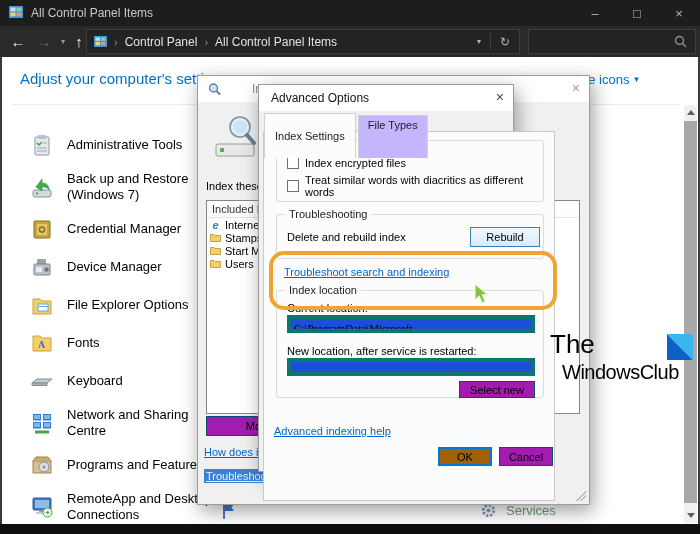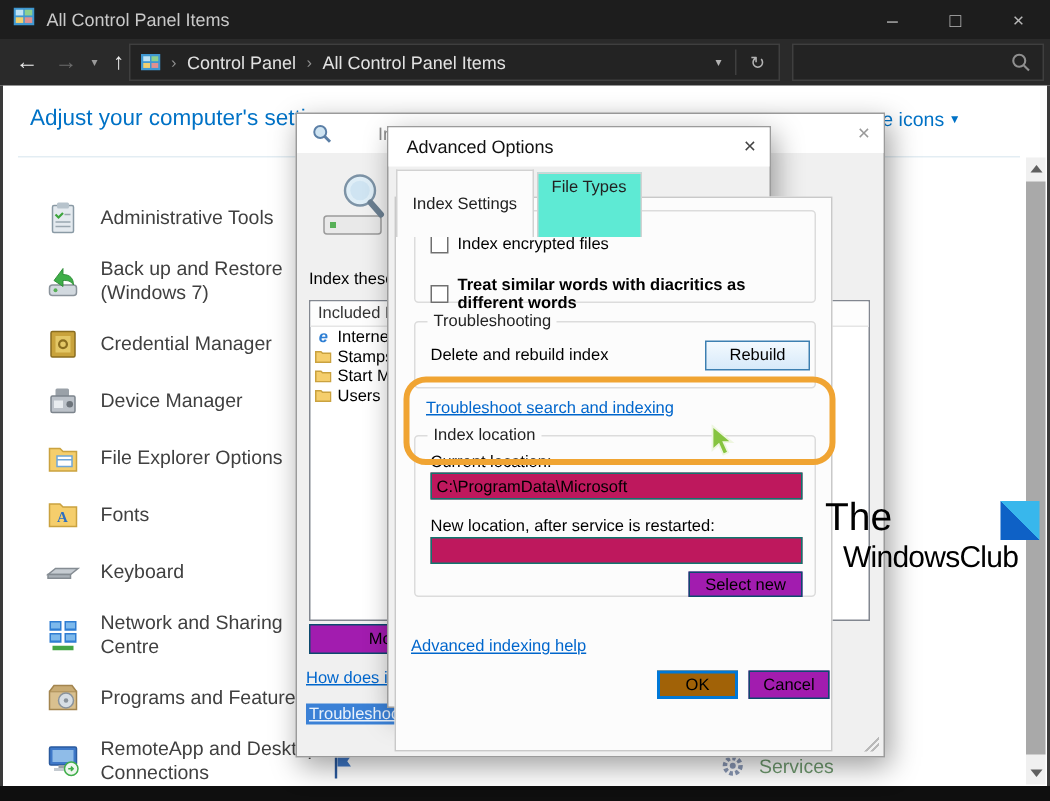--- a/index.html
+++ b/index.html
@@ -39,21 +39,21 @@
   .page-heading { position:absolute; left:20px; top:13px; font-size:15px;
     color:#0072c6; }
   .header-divider { position:absolute; left:12px; top:47px; width:668px; height:1px;
     background:#e3edf3; }
   .viewby { position:absolute; left:581px; top:15px; font-size:13px; color:#0072c6; }
   .viewby .dd { font-size:8px; vertical-align:2px; margin-left:3px; }
 
   .sidebar { position:absolute; left:30px; top:76px; width:196px; }
   .cp-item { display:flex; align-items:center; margin-bottom:14px; min-height:24px; }
   .cp-ic { width:24px; height:24px; margin-right:13px; flex:none; }
-  .cp-label { color:#404040; font-size:13px; line-height:16px; }
+  .cp-label { color:#000000; font-size:13px; line-height:16px; }
 
   .bg-item { position:absolute; display:flex; align-items:center; }
   .bg-item .lbl { color:#6f9a6f; font-size:13px; margin-left:9px; }
 
   
   .scrollbar { position:absolute; left:684px; top:48px; width:13px; height:418px;
     background:#f0f0f0; }
   .sb-arrow { position:absolute; left:3px; width:0; height:0;
     border-left:4px solid transparent; border-right:4px solid transparent; }
   .sb-up { top:5px; border-bottom:5px solid #5f5f5f; }
@@ -95,42 +95,42 @@
     color:#eaf2fb; padding:1px 2px; }
   .idx-close { position:absolute; left:290px; top:401px; width:57px; height:19px; }
   .grip { position:absolute; right:3px; bottom:3px; width:10px; height:10px;
     background:
       linear-gradient(135deg, transparent 50%, #b9b9b9 50%, #b9b9b9 60%, transparent 60%,
       transparent 70%, #b9b9b9 70%, #b9b9b9 80%, transparent 80%); }
 
   .adv { left:258px; top:84px; width:256px; height:388px; z-index:20; }
   .adv .dlg-name { margin-left:12px; color:#111; font-size:12px; }
   .tabs { position:absolute; left:5px; top:30px; display:flex; z-index:3; }
-  .tab { padding:3px 9px; background:#5eead4; border:1px solid #d2d2d2;
+  .tab { padding:3px 9px; background:#c4b5fd; border:1px solid #d2d2d2;
     border-bottom:none; margin-right:2px; font-size:11px; color:#222; }
   .tab.active { background:#fcfcfc; padding:16px 10px; margin-top:-2px; }
   .tabpanel { position:absolute; left:4px; top:46px; width:292px; height:370px;
     background:#fcfcfc; border:1px solid #c9c9c9; z-index:2; }
 
   .groupbox { position:absolute; border:1px solid #dcdcdc; border-radius:3px; }
   .groupbox .glabel { position:absolute; top:-7px; left:8px; background:#fcfcfc;
     padding:0 4px; font-size:11px; color:#222; }
   .gb-files { left:12px; top:8px; width:268px; height:62px; }
   .cbrow { position:absolute; left:10px; display:flex; align-items:center; }
   .cbox { width:12px; height:12px; background:#fff; border:1px solid #707070;
     margin-right:6px; flex:none; }
   .gb-trouble { left:12px; top:82px; width:268px; height:45px; }
   .rebuild { position:absolute; left:206px; top:95px; width:70px; height:20px;
     background:linear-gradient(#f3f9fe,#d7eafa); border:1px solid #3c7fb1; }
   .adv-link1 { position:absolute; left:20px; top:134px; }
   .gb-loc { left:12px; top:158px; width:268px; height:108px; }
   .loc-lbl1 { position:absolute; left:10px; top:11px; }
-  .tbox { position:absolute; left:10px; width:248px; height:18px; background:#be185d;
-    border:1px solid #0f766e; font-size:11px; line-height:16px; padding:1px 3px;
-    overflow:hidden; white-space:nowrap; }
+  .tbox { position:absolute; left:10px; width:248px; height:18px; background:#1d4ed8;
+    border:4px solid #0f766e; font-size:11px; line-height:16px; padding:1px 3px;
+    overflow:hidden; white-space:nowrap;font-family:Liberation Serif, serif; }
   .tb1 { top:24px; }
   .loc-lbl2 { position:absolute; left:10px; top:54px; }
   .tb2 { top:67px; }
   .selectnew { position:absolute; left:182px; top:90px; width:76px; height:17px; }
   .adv-help { position:absolute; left:10px; top:293px; }
   .adv-ok { position:absolute; left:174px; top:315px; width:54px; height:19px;
     border:2px solid #0078d7; background:#a16207; }
   .adv-cancel { position:absolute; left:235px; top:315px; width:54px; height:19px; }
 
   .orange-hl { position:absolute; left:5px; top:119px; width:288px; height:59px;
@@ -391,21 +391,21 @@
     <div class="tab">File Types</div>
   </div>
 
   <div class="tabpanel">
     <div class="groupbox gb-files">
       <span class="glabel">File Settings</span>
       <div class="cbrow" style="top:16px;">
         <span class="cbox"></span>
         <span>Index encrypted files</span>
       </div>
-      <div class="cbrow" style="top:43px;font-weight:bold;">
+      <div class="cbrow" style="top:33px;">
         <span class="cbox"></span>
         <span>Treat similar words with diacritics as different words</span>
       </div>
     </div>
 
     <div class="groupbox gb-trouble">
       <span class="glabel">Troubleshooting</span>
       <div style="position:absolute;left:10px;top:16px;">Delete and rebuild index</div>
     </div>
     <div class="btn rebuild">Rebuild</div>

